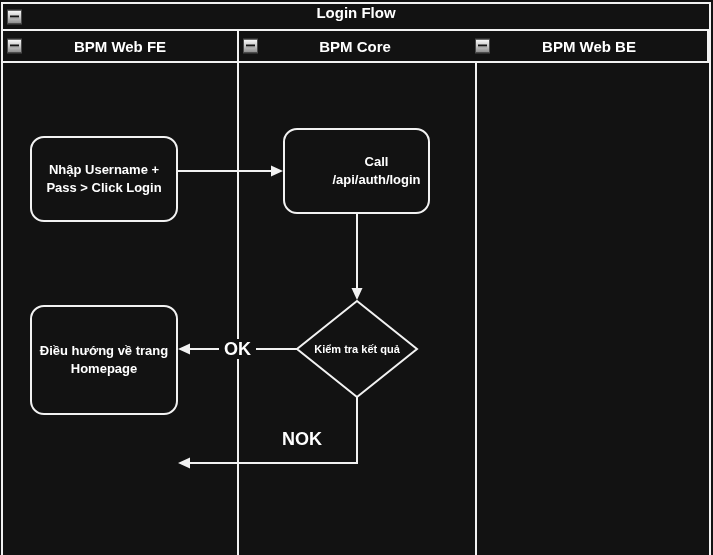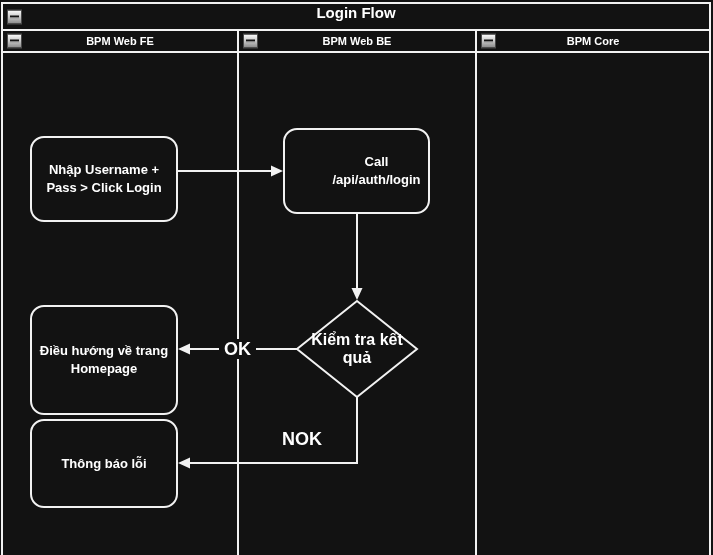--- a/index.html
+++ b/index.html
@@ -25,23 +25,23 @@
     border:2px solid var(--line);
   }
   .pool-title{
     position:relative;height:27px;
     border-bottom:2px solid var(--line);
     display:flex;align-items:flex-start;justify-content:center;
     font-size:15px;
   }
   .lane-row{display:flex;width:100%;}
   .lane-head{
-    position:relative;height:20px;
+    position:relative;height:30px;
     display:flex;align-items:center;justify-content:center;
-    font-size:11px;
+    font-size:15px;
   }
   .lane-hdr-row{border-bottom:2px solid var(--line);}
   .lane-body{height:505px;}
   .c1{width:236px;border-right:2px solid var(--line);}
   .c2{width:238px;border-right:2px solid var(--line);}
   .c3{width:232px;}
   
   .minus-btn{
     position:absolute;left:4px;top:50%;
     transform:translateY(-50%);
@@ -67,21 +67,21 @@
     padding:2px 5px;
     z-index:3;
   }
   .n1{left:30px;top:136px;width:148px;height:86px;}
   .n2{left:283px;top:128px;width:147px;height:86px;padding-left:45px;}
   .n4{left:30px;top:305px;width:148px;height:110px;}
   .n5{left:30px;top:419px;width:148px;height:89px;}
   .decision-label{
     position:absolute;left:299px;top:339px;width:116px;height:20px;
     display:flex;align-items:center;justify-content:center;
-    font-size:16px;z-index:3;text-align:center;
+    font-size:11px;z-index:3;text-align:center;
   }
   
   .edges-svg{position:absolute;left:0;top:0;z-index:2;}
   .edge-label{
     position:absolute;z-index:4;
     background:var(--bg);
     display:flex;align-items:center;justify-content:center;
     font-size:18px;
   }
   .lbl-ok{left:219px;top:339px;width:37px;height:20px;}
@@ -101,31 +101,31 @@
       <span>Login Flow</span>
     </div>
 
     <div class="lane-row lane-hdr-row">
       <div class="lane-head c1">
         <span class="minus-btn">
           <span class="minus-bar"></span>
         </span>
         <span>BPM Web FE</span>
       </div>
+      <div class="lane-head c3">
+        <span class="minus-btn">
+          <span class="minus-bar"></span>
+        </span>
+        <span>BPM Core</span>
+      </div>
       <div class="lane-head c2">
         <span class="minus-btn">
           <span class="minus-bar"></span>
         </span>
         <span>BPM Web BE</span>
-      </div>
-      <div class="lane-head c3">
-        <span class="minus-btn">
-          <span class="minus-bar"></span>
-        </span>
-        <span>BPM Core</span>
       </div>
     </div>
 
     <div class="lane-row">
       <div class="lane-body c1"></div>
       <div class="lane-body c2"></div>
       <div class="lane-body c3"></div>
     </div>
   </div>
 
@@ -155,20 +155,17 @@
   </div>
   <div class="node n2">
     <span>Call /api/auth/login</span>
   </div>
   <div class="decision-label">
     <span>Kiểm tra kết quả</span>
   </div>
   <div class="node n4">
     <span>Điều hướng về trang Homepage</span>
   </div>
-  <div class="node n5">
-    <span>Thông báo lỗi</span>
-  </div>
 
   <div class="edge-label lbl-ok">OK</div>
   <div class="edge-label lbl-nok">NOK</div>
 
 </div>
 
 </body></html>

